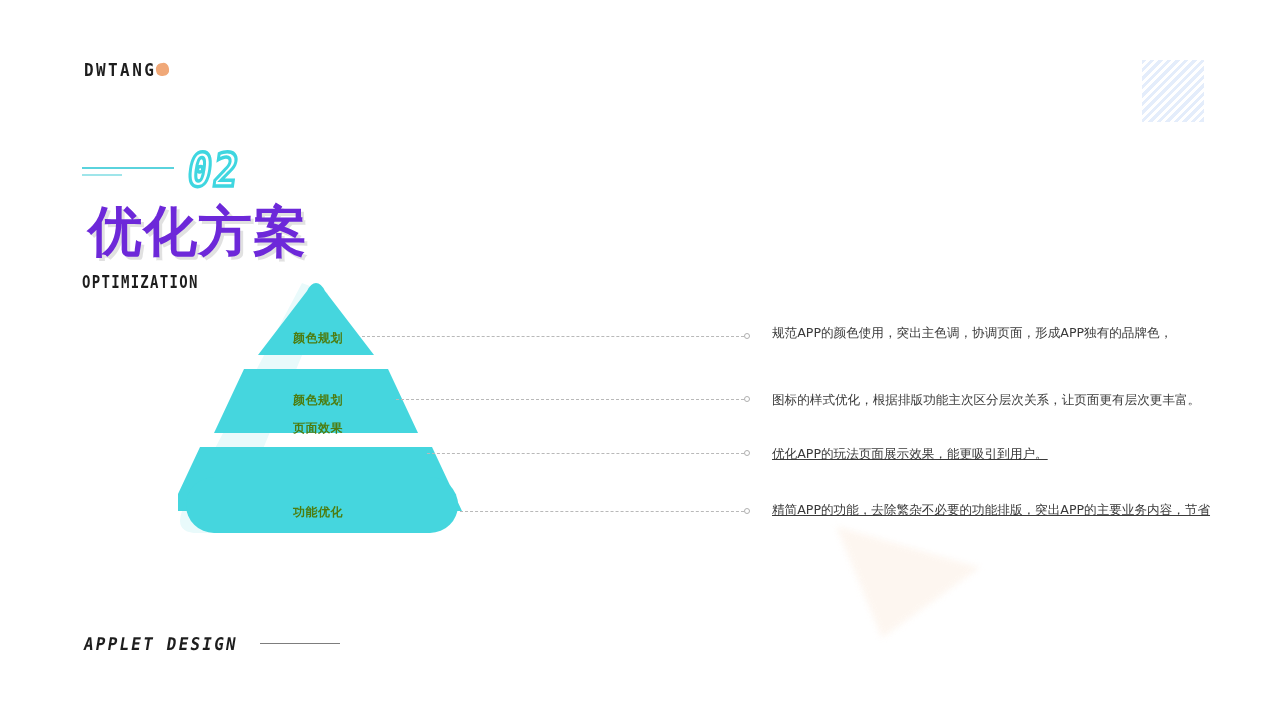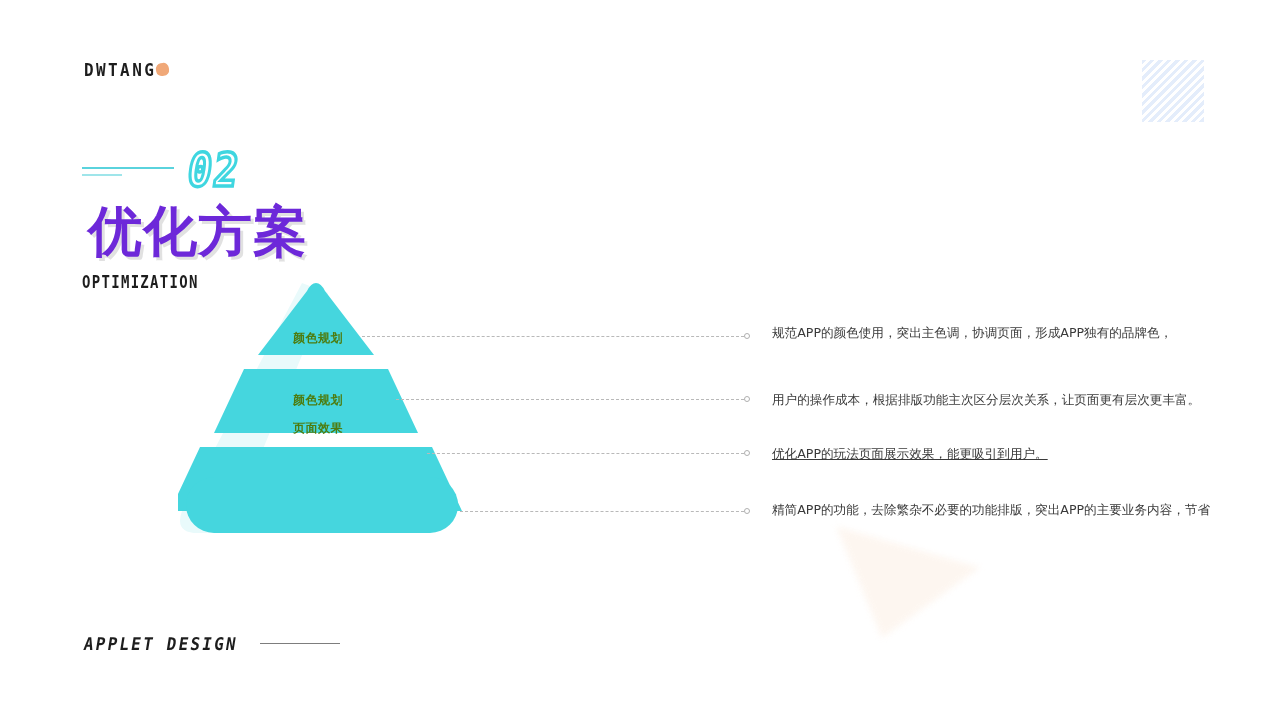--- a/index.html
+++ b/index.html
@@ -114,21 +114,21 @@
   
   .desc{
     position:absolute; left:772px;
     font-size:12.6px; line-height:21px; color:#3a3a3a;
     font-family:"DejaVu Sans","Liberation Sans",sans-serif;
     width:440px;
   }
   .d1{ top:322px; }
   .d2{ top:389px; }
   .d3{ top:443px;text-decoration:underline; }
-  .d4{ top:499px; }
+  .d4{ top:499px;text-decoration:underline; }
 
   
   .footer{
     position:absolute; left:84px; top:634px;
     display:flex; align-items:center; gap:22px;
   }
   .footer-text{
     font-family:"DejaVu Sans Mono","Liberation Mono",monospace;
     font-size:16px; font-weight:700; letter-spacing:2.2px;
     color:#1d1d1d;
@@ -172,20 +172,21 @@
   </svg>
   <svg class="tiers" viewBox="0 0 290 250" style="overflow:visible">
     <rect x="8" y="194" width="272" height="56" rx="28" ry="28" fill="#45d6de"></rect>
   </svg>
 </div>
 
 <div class="labels-layer">
   <div class="tier-label t1-lab">颜色规划</div>
   <div class="tier-label t2-lab">颜色规划</div>
   <div class="tier-label t3-lab">页面效果</div>
+  <div class="tier-label t4-lab">功能优化</div>
 </div>
 
 <div class="conn" style="left:362px; top:336px; width:390px;">
   <div class="dash" style="width:382px;"></div>
   <div class="dot" style="left:382px;"></div>
 </div>
 <div class="conn" style="left:396px; top:399px; width:356px;">
   <div class="dash" style="width:348px;"></div>
   <div class="dot" style="left:348px;"></div>
 </div>
@@ -195,21 +196,21 @@
 </div>
 <div class="conn" style="left:460px; top:511px; width:292px;">
   <div class="dash" style="width:284px;"></div>
   <div class="dot" style="left:284px;"></div>
 </div>
 
 <div class="desc d1">
   <div>规范APP的颜色使用，突出主色调，协调页面，形成APP独有的品牌色，</div>
 </div>
 <div class="desc d2">
-  <div>用户的操作成本，根据排版功能主次区分层次关系，让页面更有层次更丰富。</div>
+  <div>图标的样式优化，根据排版功能主次区分层次关系，让页面更有层次更丰富。</div>
 </div>
 <div class="desc d3">
   <div>优化APP的玩法页面展示效果，能更吸引到用户。</div>
 </div>
 <div class="desc d4">
   <div>精简APP的功能，去除繁杂不必要的功能排版，突出APP的主要业务内容，节省</div>
 </div>
 
 <div class="footer">
   <span class="footer-text">APPLET  DESIGN</span>

